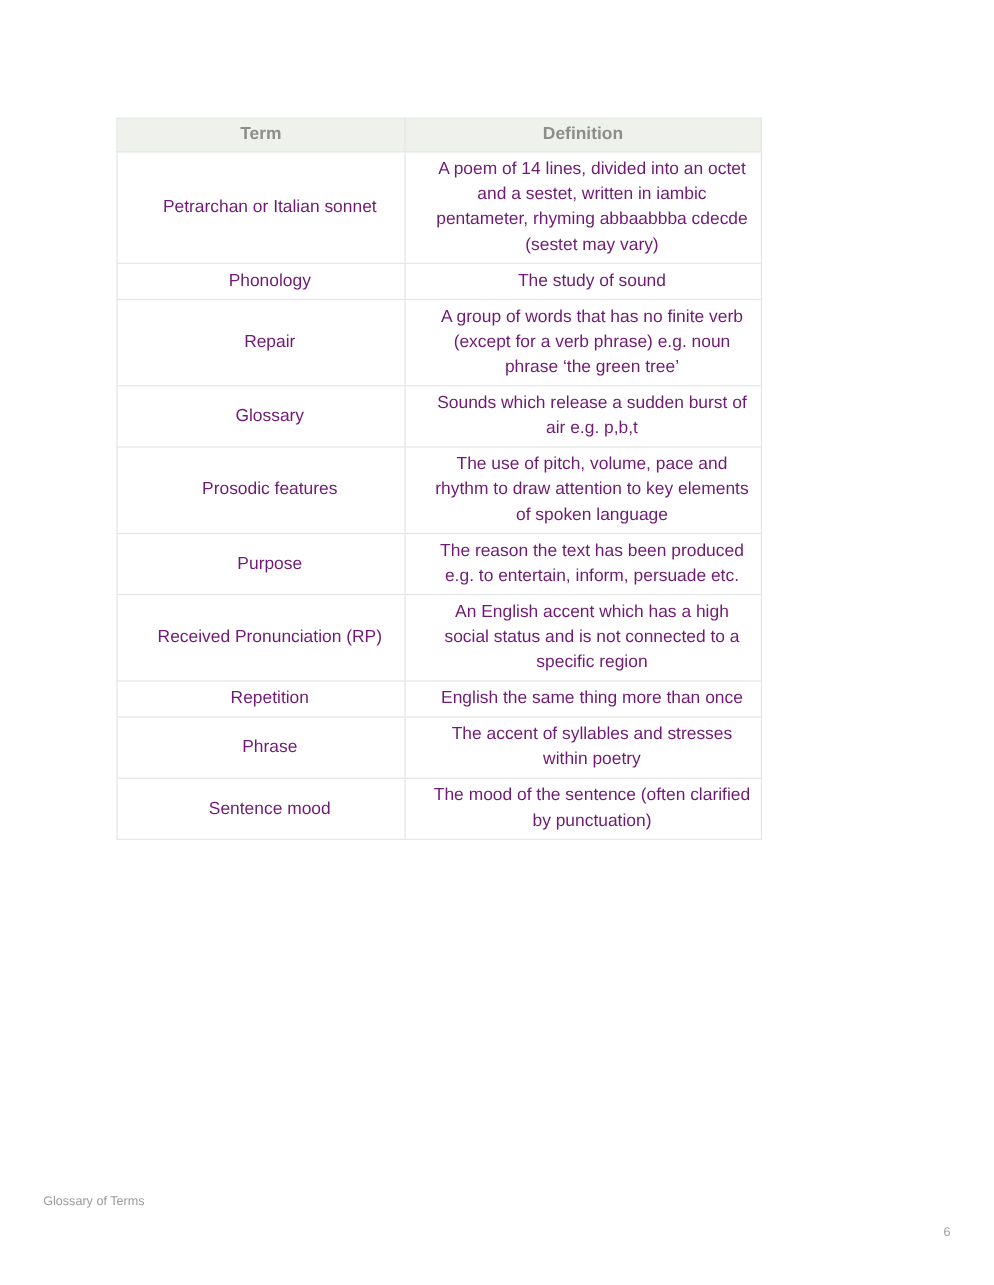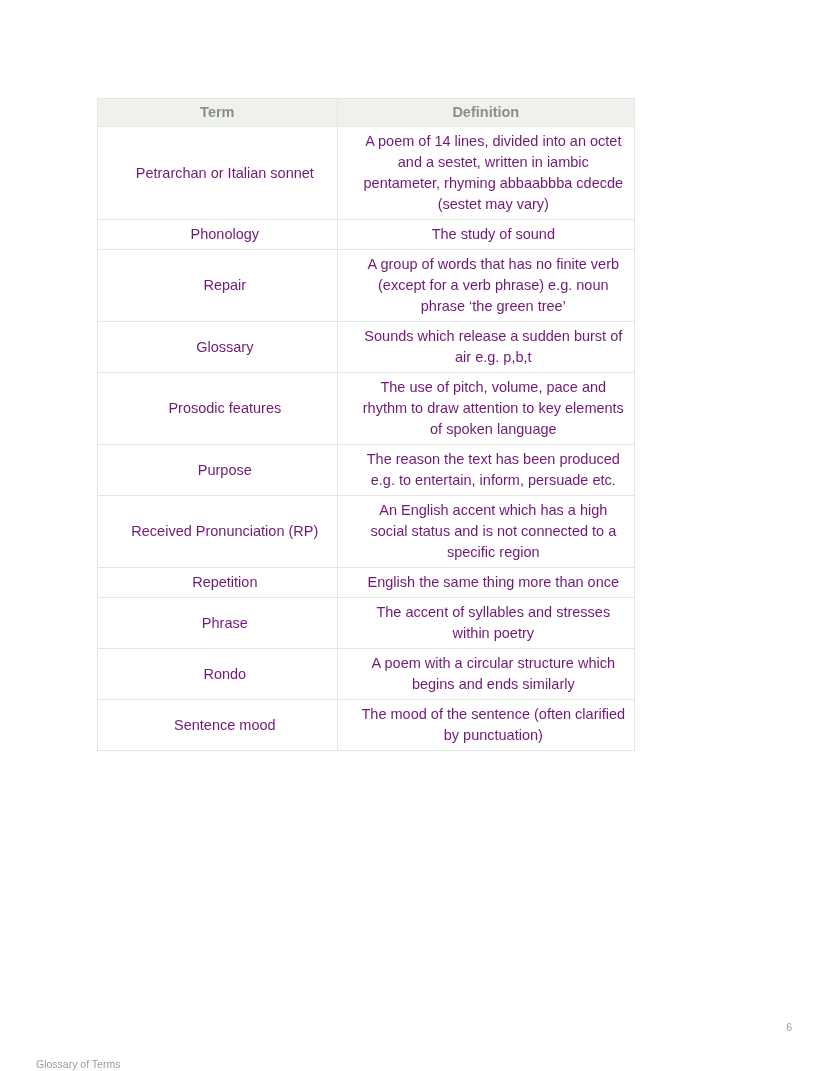--- a/index.html
+++ b/index.html
@@ -46,21 +46,21 @@
     .glossary-table .col-def {
       width: 281px;
     }
     .glossary-table td {
       color: #701a75;
       padding-left: 23px;
     }
     .footer-title {
       position: absolute;
       left: 36px;
-      top: 1058px;
+      top: 995px;
       font-size: 10.5px;
       color: #9a9a9a;
     }
     .footer-page {
       position: absolute;
       right: 36px;
       top: 1021px;
       font-size: 10.5px;
       color: #9a9a9a;
     }
@@ -106,24 +106,20 @@
     </tr>
     <tr>
       <td>Repetition</td>
       <td>English the same thing more than once</td>
     </tr>
     <tr>
       <td>Phrase</td>
       <td>The accent of syllables and stresses within poetry</td>
     </tr>
     <tr>
-      <td>Rondo</td>
-      <td>A poem with a circular structure which begins and ends similarly</td>
-    </tr>
-    <tr>
       <td>Sentence mood</td>
       <td>The mood of the sentence (often clarified by punctuation)</td>
     </tr>
   </tbody>
 </table>
 
 <div class="footer-title">Glossary of Terms</div>
 <div class="footer-page">6</div>
 
 </body></html>

